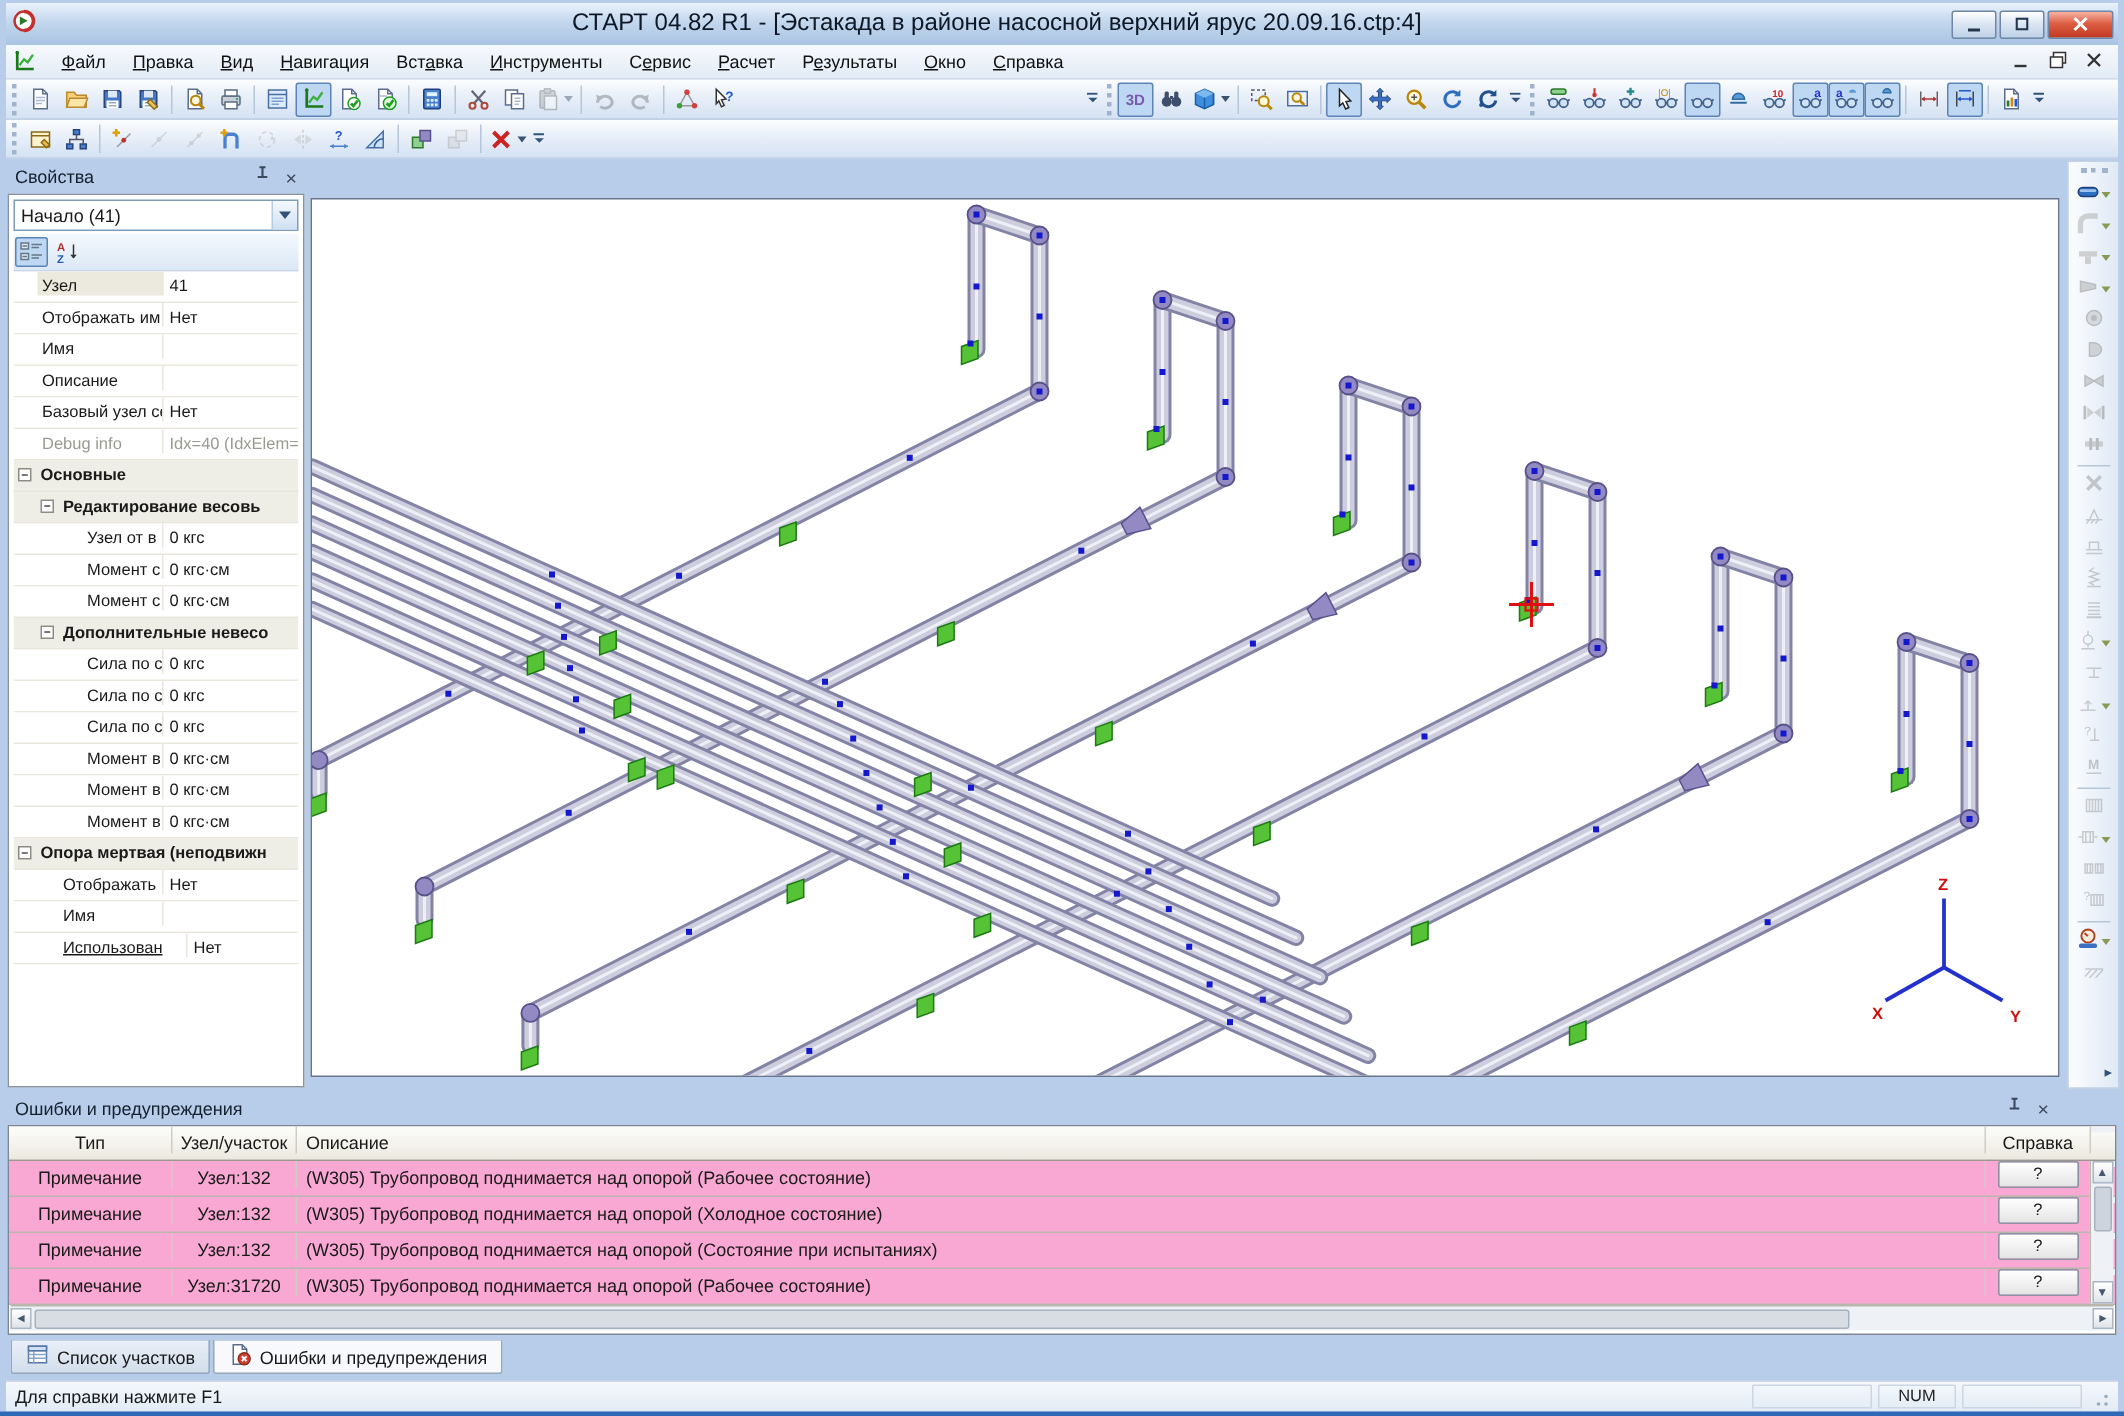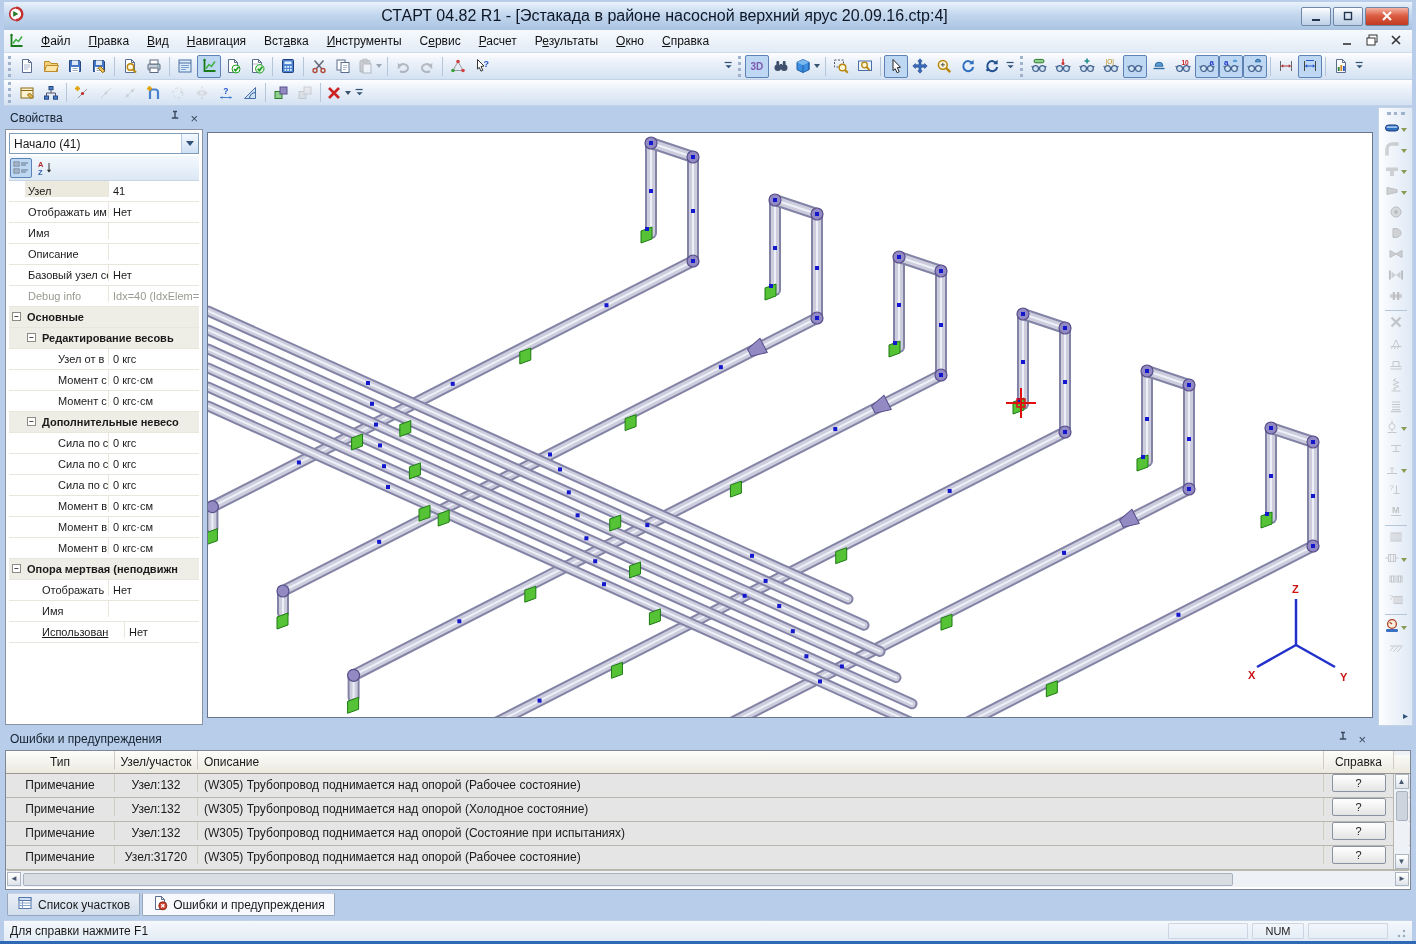--- a/index.html
+++ b/index.html
@@ -90,21 +90,21 @@
   .pbtn .dda{border-top-color:#8a9a52;margin-left:1px}
   .pbtn.dis svg{opacity:.55;filter:grayscale(100%)}
   .pal-sep{width:22px;height:1px;background:#b6c6d9;margin:2px 0}
   #pal-expand{margin-top:auto;margin-bottom:4px;align-self:flex-end;margin-right:4px;color:#31537a;font-size:10px}
 
   
   #errors{position:absolute;left:4px;top:728px;right:4px;height:164px}
   #err-table{position:absolute;left:1px;right:1px;top:22px;bottom:2px;background:#fff;border:1px solid #808694}
   .etr{display:flex;align-items:flex-start;border-bottom:1px solid #b9b7ad}
   .etr.head{background:linear-gradient(#fdfdfb,#ebe9df);border-bottom:1px solid #9a9890;height:23px;font-size:12px}
-  .etr.row{height:24px;background:#e5e5e5}
+  .etr.row{height:24px;background:#f9a8d4}
   .etd{border-right:1px solid #cfcdc3;padding-top:4px;white-space:nowrap;overflow:hidden}
   .c-type{width:109px;text-align:center;flex:0 0 auto}
   .c-node{width:83px;text-align:center;flex:0 0 auto}
   .c-desc{flex:1;padding-left:6px}
   .c-help{width:70px;flex:0 0 auto;display:flex;align-items:center;justify-content:center;padding-top:0}
   .c-vs{width:16px;flex:0 0 auto;border-right:none;background:#eef1f5}
   .qbtn{width:54px;height:18px;border:1px solid #8a93a3;border-radius:2px;background:linear-gradient(#ffffff,#e4e4e4);
     font-size:11px;text-align:center;line-height:16px}
   #err-vscroll{position:absolute;right:1px;top:23px;bottom:20px;width:16px;background:#eef1f5;border-left:1px solid #b9b7ad;
     display:flex;flex-direction:column;align-items:center}

